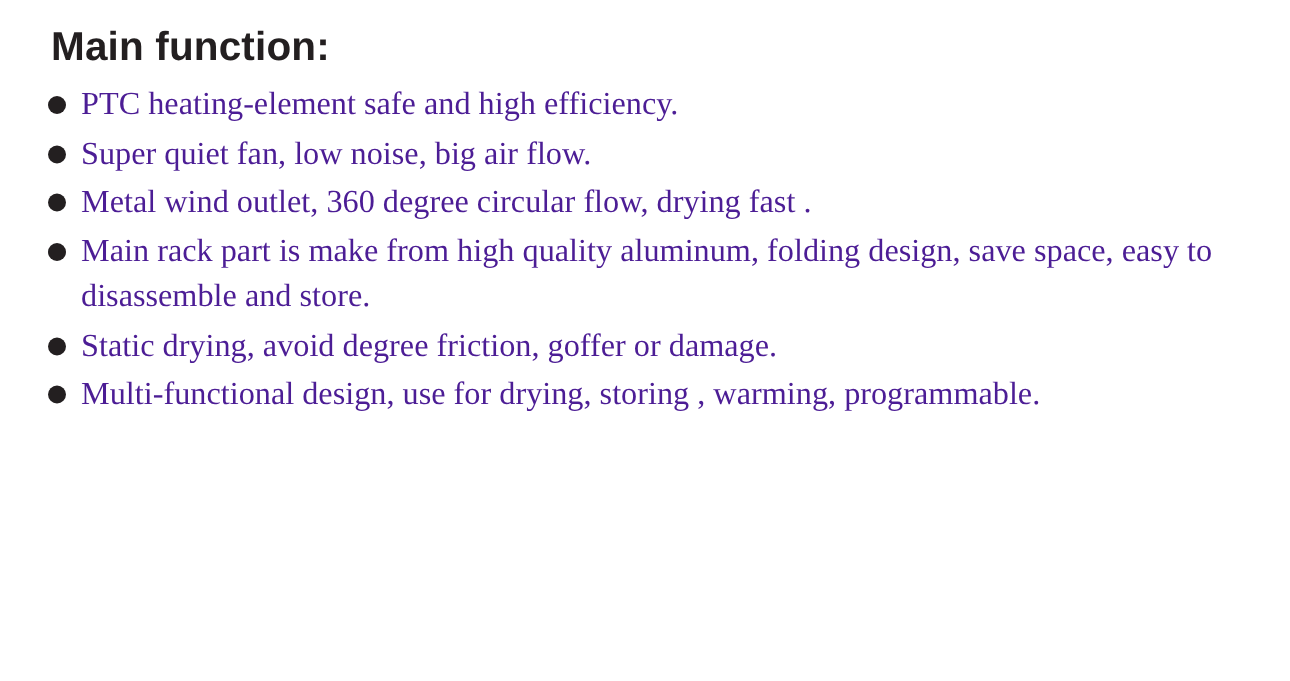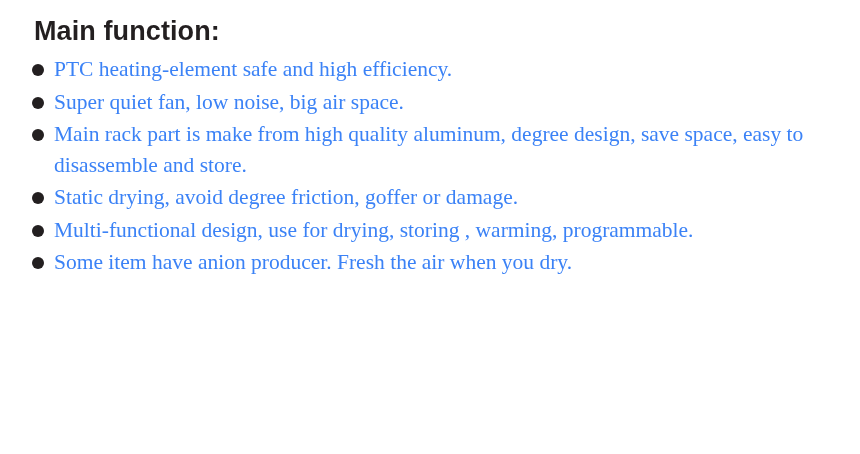--- a/index.html
+++ b/index.html
@@ -34,21 +34,21 @@
     list-style: none;
     margin: 0;
     padding: 0;
   }
   ul.features li {
     position: relative;
     padding-left: 26px;
     font-size: 21.5px;
     line-height: 30.5px;
     margin: 0 0 2px 0;
-    color: #3b82f6;
+    color: #4c1d95;
   }
   ul.features li .bullet {
     position: absolute;
     left: 4px;
     top: 10px;
     width: 12px;
     height: 12px;
     border-radius: 50%;
     background: #231f20;
     display: block;
@@ -62,32 +62,32 @@
 
 <div class="page">
   <h1 class="heading">Main function:</h1>
   <ul class="features">
     <li>
       <span class="bullet"></span>
       <span class="text">PTC heating-element  safe  and high efficiency.</span>
     </li>
     <li>
       <span class="bullet"></span>
-      <span class="text">Super quiet fan, low noise, big air space.</span>
+      <span class="text">Super quiet fan, low noise, big air flow.</span>
     </li>
     <li>
       <span class="bullet"></span>
-      <span class="text">Main rack part is make from high quality aluminum, degree design, save space, easy to disassemble and store.</span>
+      <span class="text">Metal wind outlet, 360 degree circular flow, drying fast .</span>
+    </li>
+    <li>
+      <span class="bullet"></span>
+      <span class="text">Main rack part is make from high quality aluminum, folding design, save space, easy to disassemble and store.</span>
     </li>
     <li>
       <span class="bullet"></span>
       <span class="text">Static drying, avoid degree friction, goffer or damage.</span>
     </li>
     <li>
       <span class="bullet"></span>
       <span class="text">Multi-functional design, use for drying, storing , warming, programmable.</span>
     </li>
-    <li>
-      <span class="bullet"></span>
-      <span class="text">Some item have anion producer. Fresh the air when you dry.</span>
-    </li>
   </ul>
 </div>
 
 </body></html>

